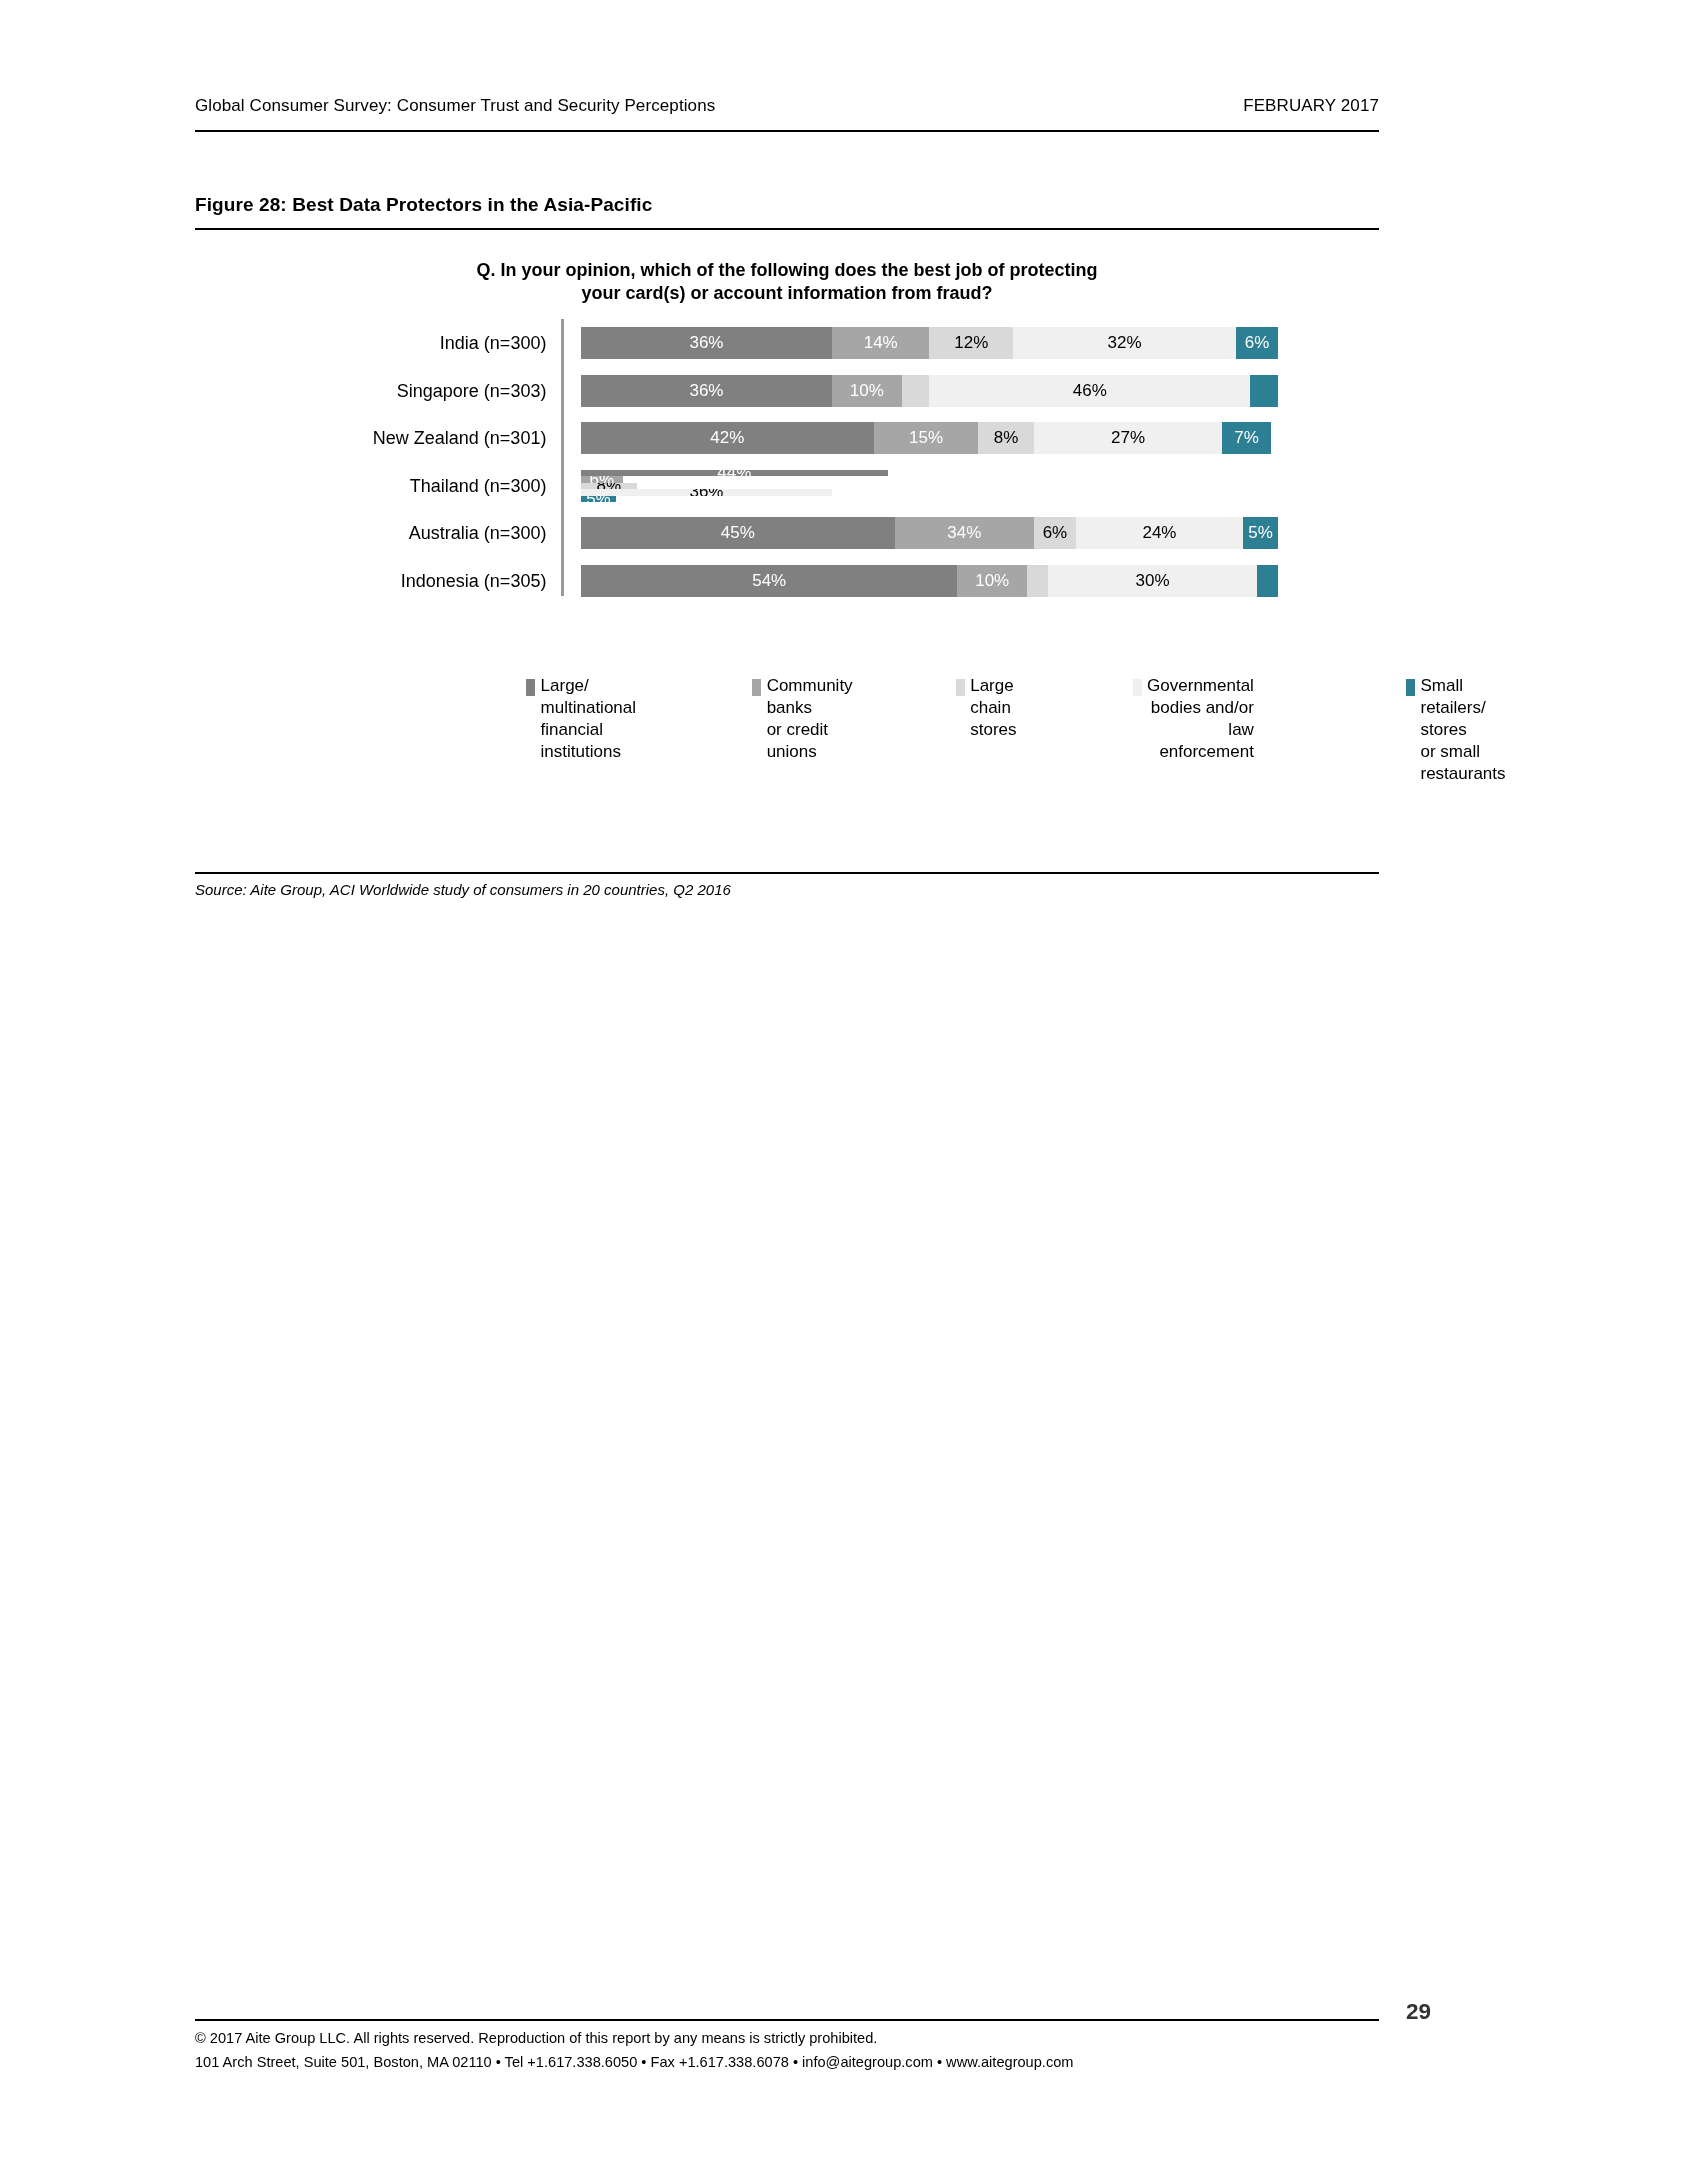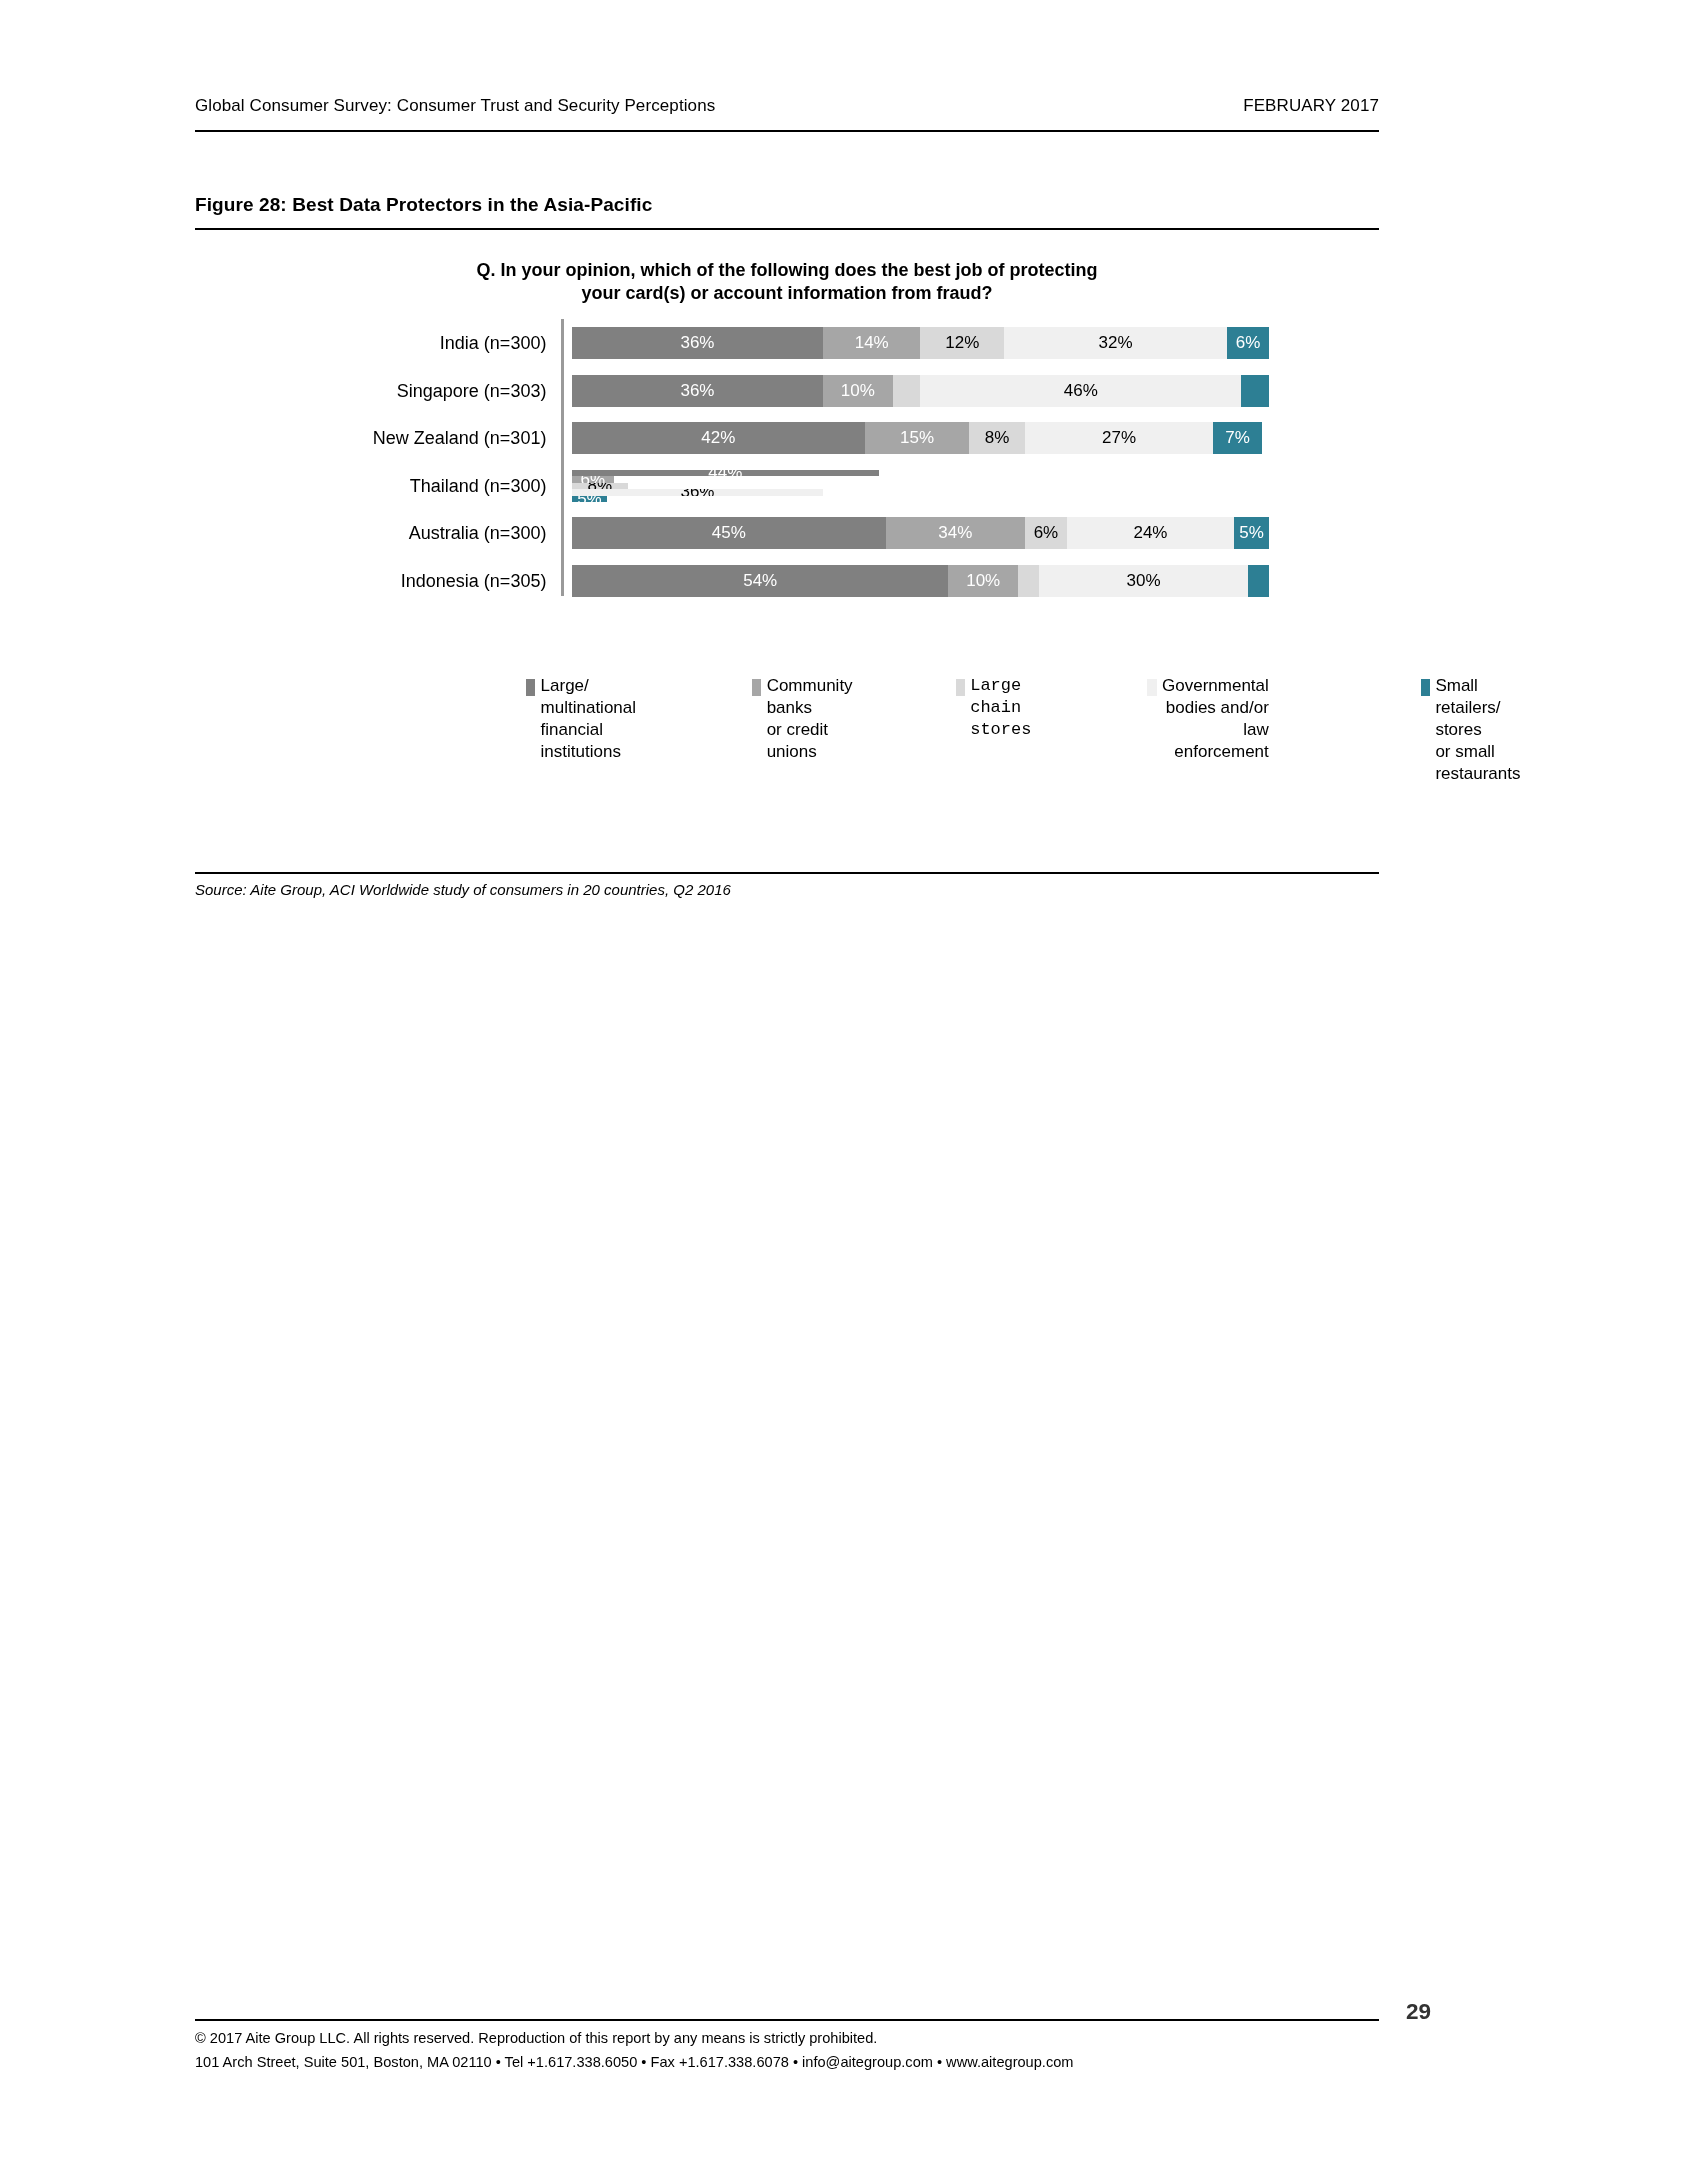--- a/index.html
+++ b/index.html
@@ -93,21 +93,21 @@
   }
   
   .cat-col {
     position: absolute;
     left: 0; top: 0;
     width: 366px;
     height: 277px;
   }
   .bars-col {
     position: absolute;
-    left: 377px; top: 0;
+    left: 386px; top: 0;
     width: 697px;
     height: 277px;
   }
   .axis-line {
     position: absolute;
     left: 366px;
     top: 0;
     width: 2.6px;
     height: 277px;
     background: #9a9a9a;
@@ -350,21 +350,21 @@
 multinational
 financial
 institutions</span>
         </div>
         <div class="legend-item" style="margin-left: 116px;">
           <span class="legend-swatch" style="background: rgb(166, 166, 166);"></span>
           <span class="legend-text">Community
 banks
 or credit unions</span>
         </div>
-        <div class="legend-item" style="margin-left: 103px; font-family: Liberation Mono, monospace;">
+        <div class="legend-item" style="margin-left: 103px;">
           <span class="legend-swatch" style="background: rgb(217, 217, 217);"></span>
           <span class="legend-text">Large chain
 stores</span>
         </div>
         <div class="legend-item" style="margin-left: 116px; text-align: right;">
           <span class="legend-swatch" style="background: rgb(240, 240, 240);"></span>
           <span class="legend-text">Governmental
 bodies and/or law
 enforcement</span>
         </div>

